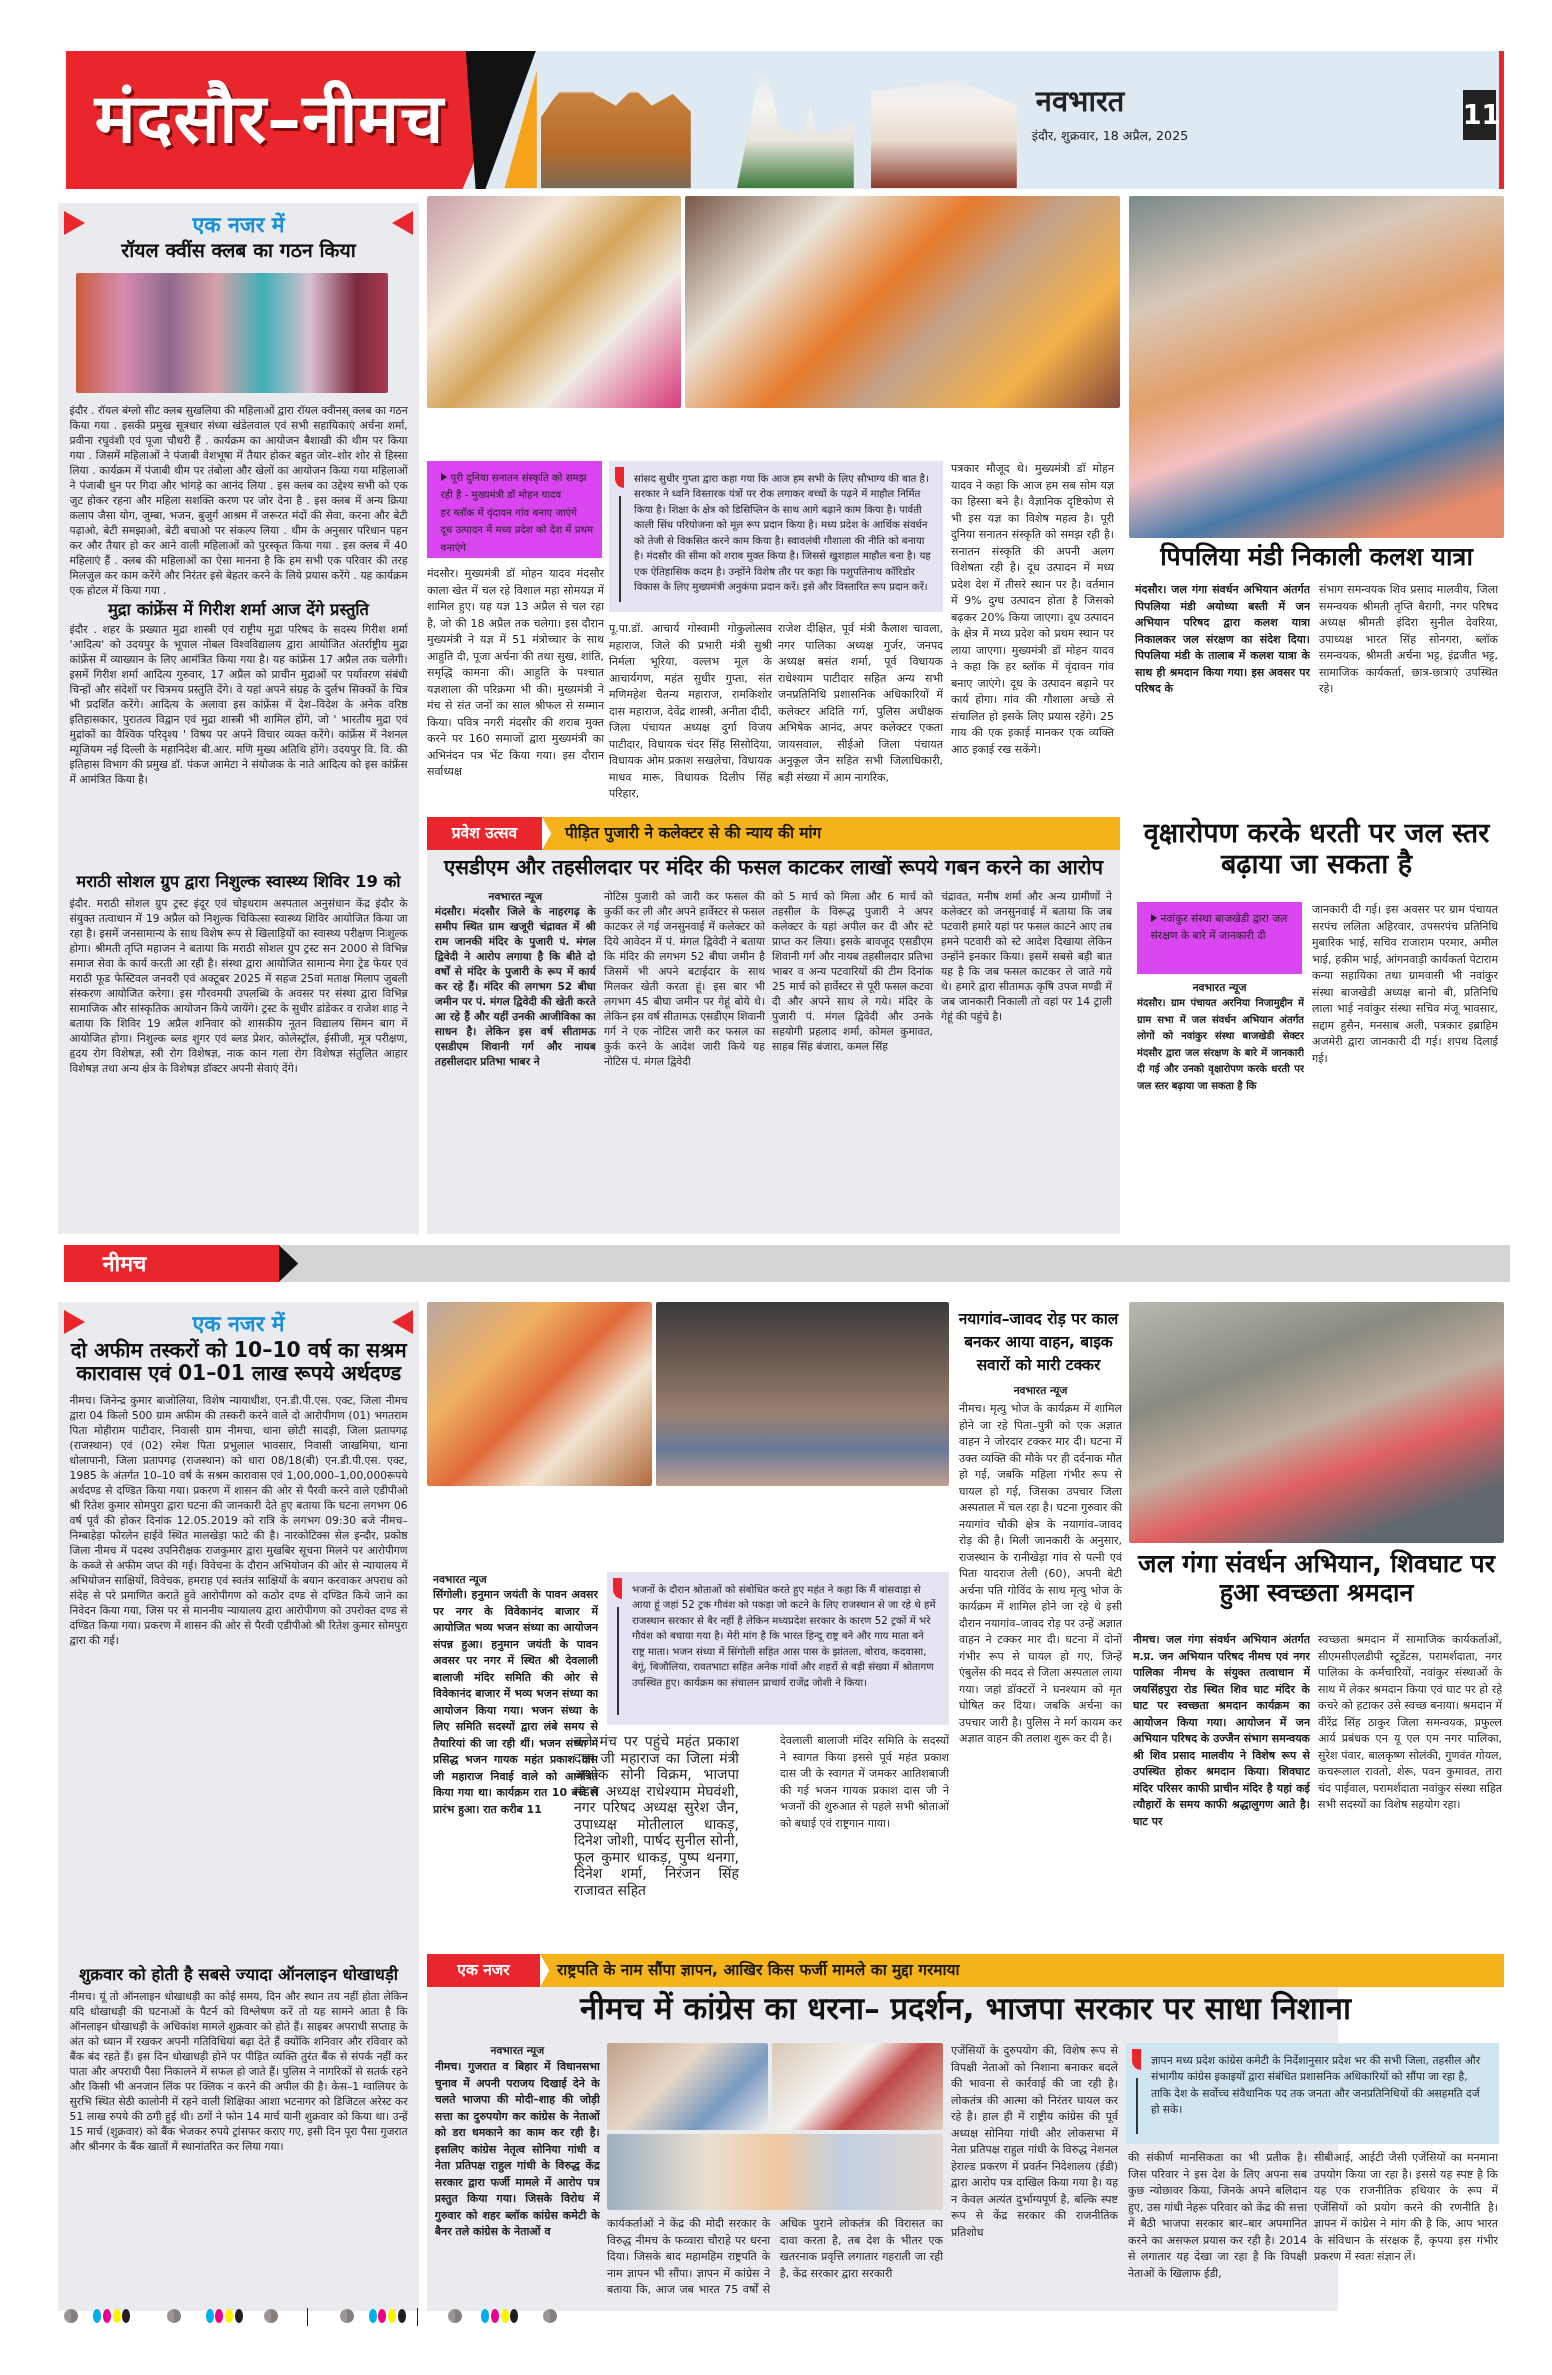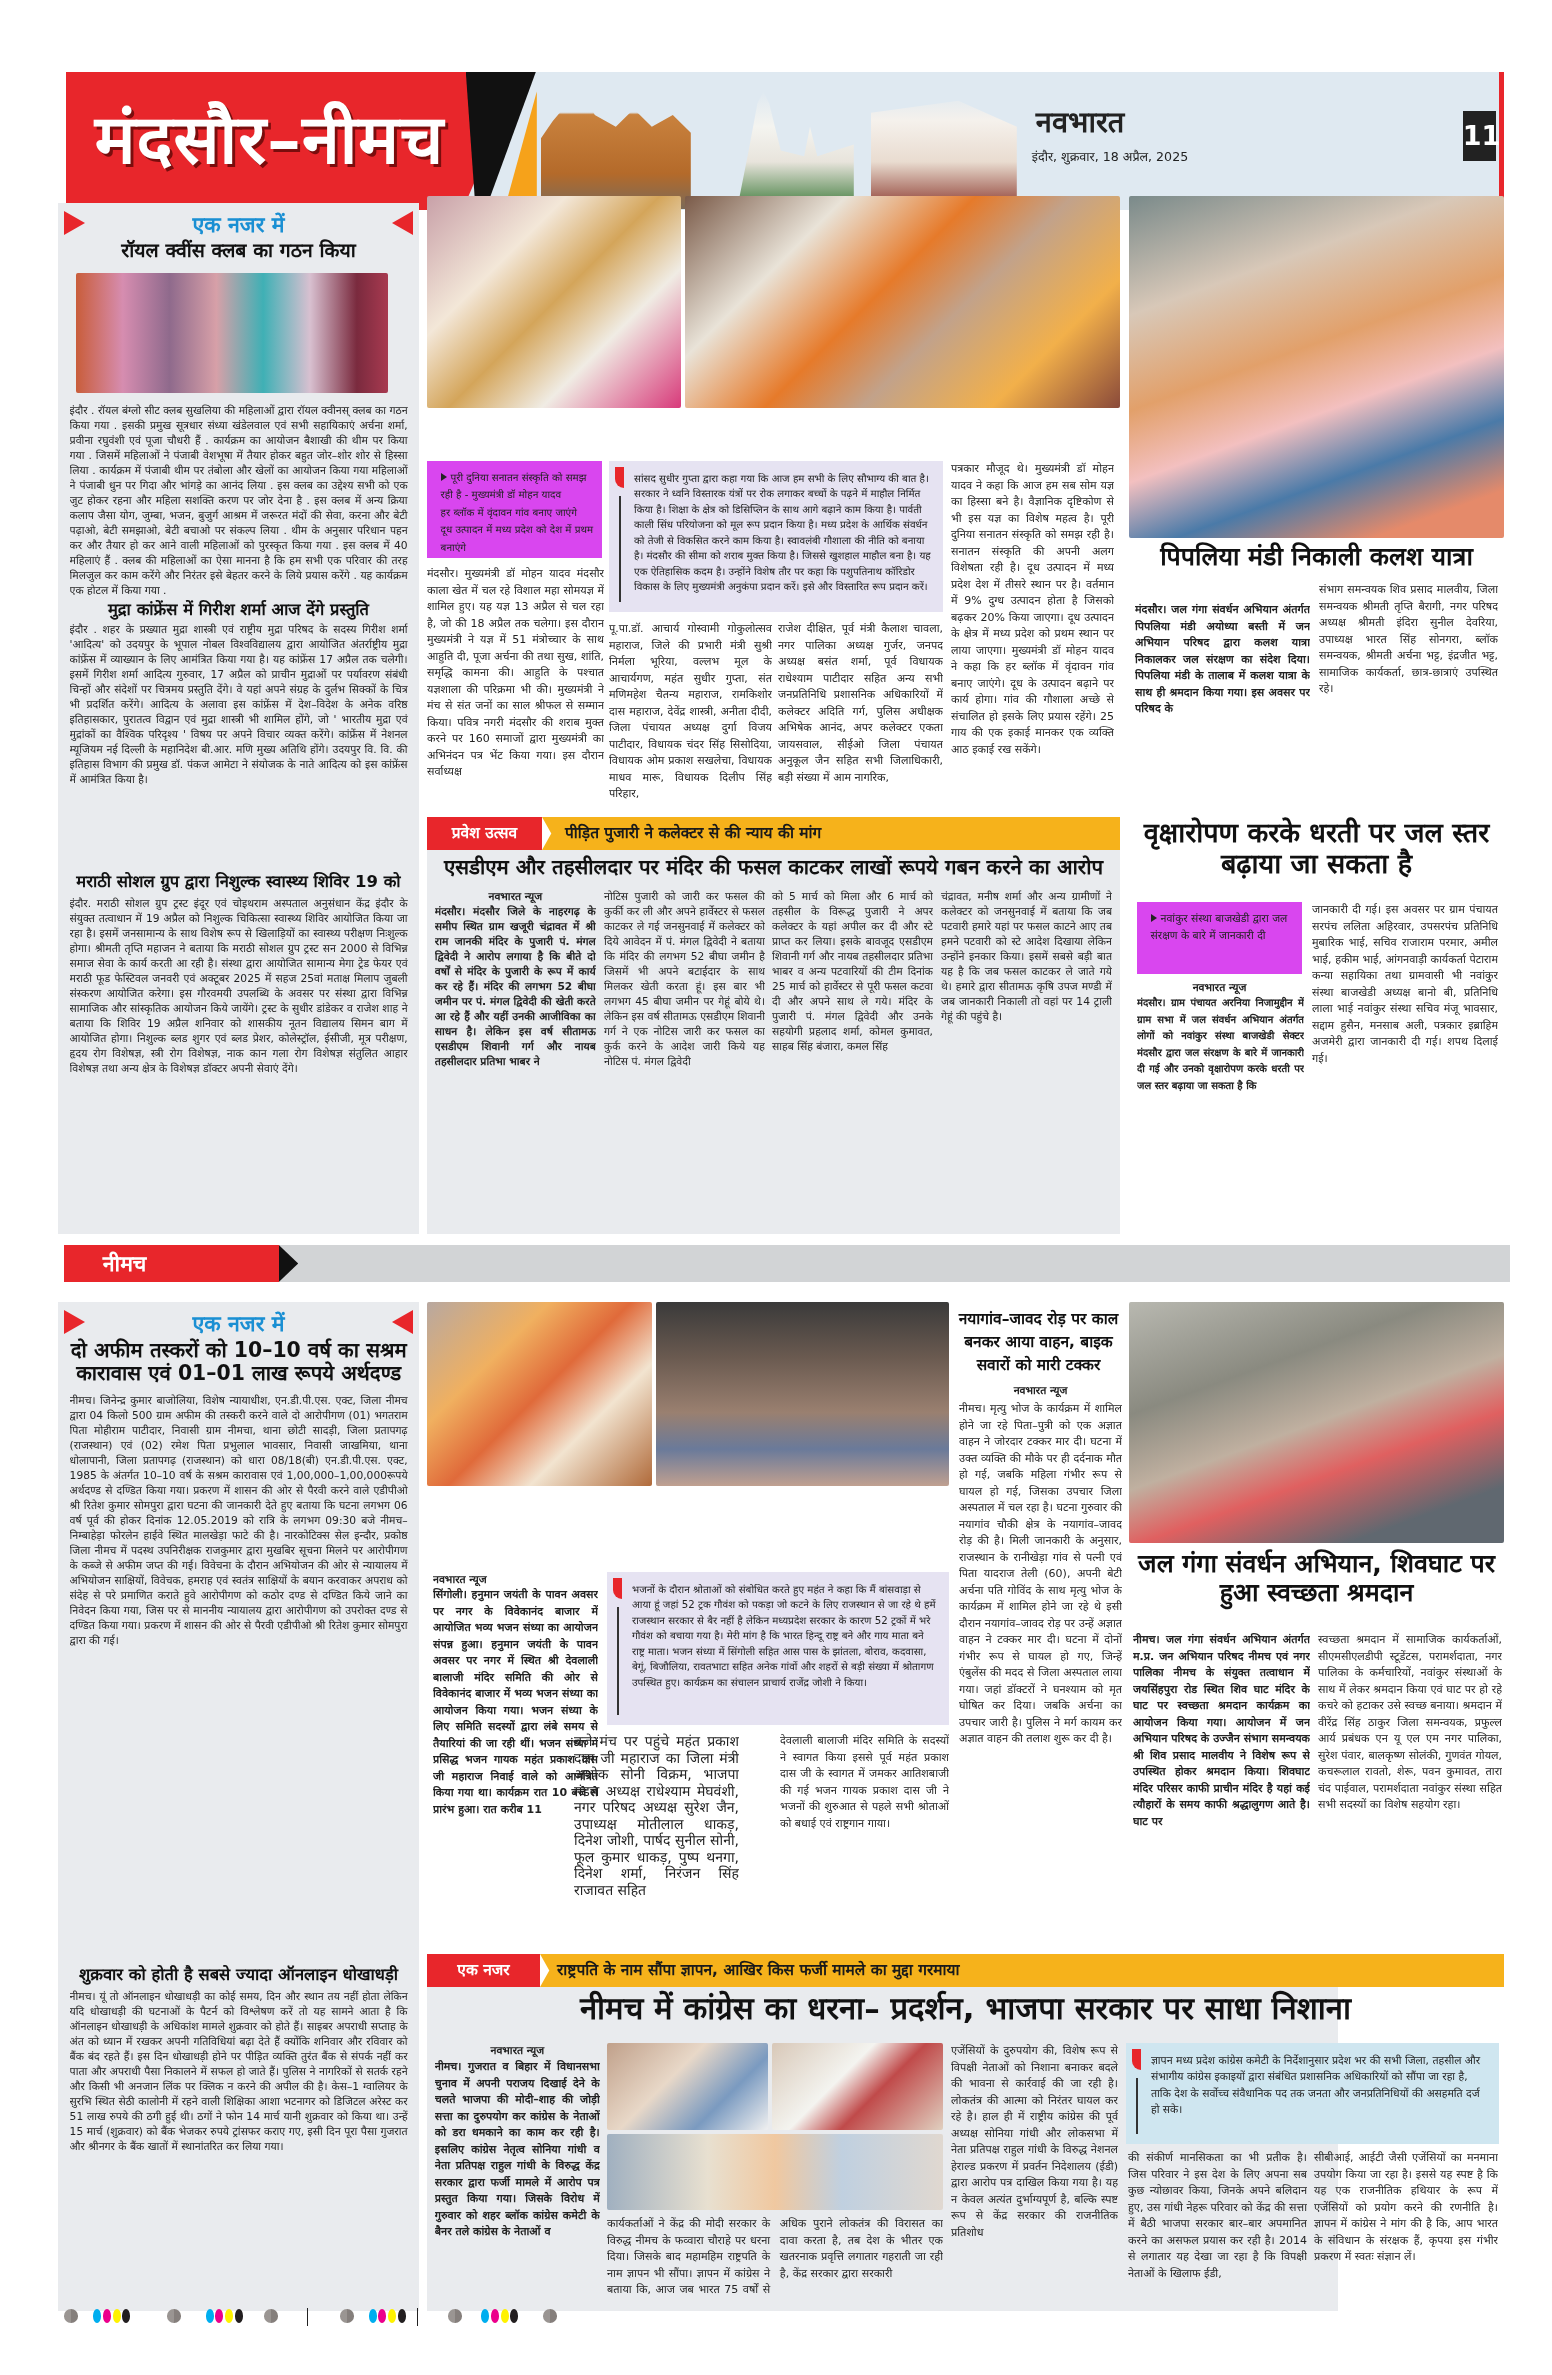--- a/index.html
+++ b/index.html
@@ -1,19 +1,19 @@
 <!DOCTYPE html>
 <html><head>
 <meta charset="utf-8">
 <style>
 *{box-sizing:border-box;margin:0;padding:0}
 body{width:1553px;height:2375px;background:#fff;font-family:"DejaVu Sans","Liberation Sans",sans-serif;color:#1a1a1a;position:relative;overflow:hidden}
 .page{position:absolute;left:58px;top:50px;width:1457px;height:2261px}
 
-.mast{position:absolute;left:7.8px;top:22px;width:1438px;height:138px;background:#dfe9f1;border-right:5.8px solid #e8262b}
+.mast{position:absolute;left:7.8px;top:1px;width:1438px;height:138px;background:#dfe9f1;border-right:5.8px solid #e8262b}
 .mast-red{position:absolute;left:0;top:0;width:456px;height:138px;background:#e8262b;clip-path:polygon(0 0,100% 0,87% 100%,0 100%)}
 .mast-black{position:absolute;left:400px;top:0;width:70px;height:138px;background:#111;clip-path:polygon(0 0,100% 0,28% 100%,14% 100%)}
 .mast-orange{position:absolute;left:417px;top:19.4px;width:54px;height:118px;background:#f6a21a;clip-path:polygon(100% 0,100% 100%,40% 100%)}
 .mast-title{position:absolute;left:29px;top:17.5px;font-size:68px;font-weight:bold;color:#fff;text-shadow:2.9px 2.9px 0 #7a0d0d;letter-spacing:1px;font-family:"DejaVu Serif",serif}
 .mast-img{position:absolute;top:19.4px;height:118px}
 .img1{left:475px;width:150px;background:linear-gradient(180deg,#dfe9f1 0,#dfe9f1 18%,#c9823e 20%,#b46a2a 70%,#7b6a58 100%);clip-path:polygon(0 40%,8% 25%,18% 10%,28% 0,36% 20%,50% 30%,62% 15%,74% 30%,88% 20%,100% 35%,100% 100%,0 100%)}
 .img2{left:642px;width:146px;background:linear-gradient(180deg,#dfe9f1 0,#f4f4f0 30%,#e8e4dc 60%,#3d7a3a 100%);clip-path:polygon(20% 100%,28% 50%,34% 10%,38% 0,42% 10%,50% 50%,66% 55%,70% 30%,75% 55%,100% 45%,100% 100%)}
 .img3{left:805px;width:146px;background:linear-gradient(180deg,#dfe9f1 0,#f5f1ec 25%,#e9dcd0 60%,#8c3a2f 100%);clip-path:polygon(0 18%,60% 8%,100% 30%,100% 100%,0 100%)}
 .brand{position:absolute;left:970px;top:29px;font-size:29px;font-weight:bold;color:#222}
 .page-num{position:absolute;left:1397px;top:39px;width:33px;height:50px;background:#222;color:#fff;font-size:27px;font-weight:bold;text-align:center;line-height:50px}
@@ -87,21 +87,21 @@
     <div style="font-size:10.2px;line-height:15.5px;height:132px;overflow:hidden">सांसद सुधीर गुप्ता द्वारा कहा गया कि आज हम सभी के लिए सौभाग्य की बात है। सरकार ने ध्वनि विस्तारक यंत्रों पर रोक लगाकर बच्चों के पढ़ने में माहौल निर्मित किया है। शिक्षा के क्षेत्र को डिसिप्लिन के साथ आगे बढ़ाने काम किया है। पार्वती काली सिंध परियोजना को मूल रूप प्रदान किया है। मध्य प्रदेश के आर्थिक संवर्धन को तेजी से विकसित करने काम किया है। स्वावलंबी गौशाला की नीति को बनाया है। मंदसौर की सीमा को शराब मुक्त किया है। जिससे खुशहाल माहौल बना है। यह एक ऐतिहासिक कदम है। उन्होंने विशेष तौर पर कहा कि पशुपतिनाथ कॉरिडोर विकास के लिए मुख्यमंत्री अनुकंपा प्रदान करें। इसे और विस्तारित रूप प्रदान करें।</div>
   </div>
 
   <div class="t" style="left:893px;top:411px;width:163px;height:345px;font-size:11px;line-height:16.5px">पत्रकार मौजूद थे। मुख्यमंत्री डॉ मोहन यादव ने कहा कि आज हम सब सोम यज्ञ का हिस्सा बने है। वैज्ञानिक दृष्टिकोण से भी इस यज्ञ का विशेष महत्व है। पूरी दुनिया सनातन संस्कृति को समझ रही है। सनातन संस्कृति की अपनी अलग विशेषता रही है। दूध उत्पादन में मध्य प्रदेश देश में तीसरे स्थान पर है। वर्तमान में 9% दुग्ध उत्पादन होता है जिसको बढ़कर 20% किया जाएगा। दूध उत्पादन के क्षेत्र में मध्य प्रदेश को प्रथम स्थान पर लाया जाएगा। मुख्यमंत्री डॉ मोहन यादव ने कहा कि हर ब्लॉक में वृंदावन गांव बनाए जाएंगे। दूध के उत्पादन बढ़ाने पर कार्य होगा। गांव की गौशाला अच्छे से संचालित हो इसके लिए प्रयास रहेंगे। 25 गाय की एक इकाई मानकर एक व्यक्ति आठ इकाई रख सकेंगे।</div>
   <div class="t" style="left:369px;top:516px;width:177px;height:241px;font-size:11px;line-height:16.5px">मंदसौर। मुख्यमंत्री डॉ मोहन यादव मंदसौर काला खेत में चल रहे विशाल महा सोमयज्ञ में शामिल हुए। यह यज्ञ 13 अप्रैल से चल रहा है, जो की 18 अप्रैल तक चलेगा। इस दौरान मुख्यमंत्री ने यज्ञ में 51 मंत्रोच्चार के साथ आहुति दी, पूजा अर्चना की तथा सुख, शांति, समृद्धि कामना की। आहुति के पश्चात यज्ञशाला की परिक्रमा भी की। मुख्यमंत्री ने मंच से संत जनों का साल श्रीफल से सम्मान किया। पवित्र नगरी मंदसौर की शराब मुक्त करने पर 160 समाजों द्वारा मुख्यमंत्री का अभिनंदन पत्र भेंट किया गया। इस दौरान सर्वाध्यक्ष</div>
   <div class="t" style="left:551px;top:571px;width:163px;height:186px;font-size:11px;line-height:16.5px">पू.पा.डॉ. आचार्य गोस्वामी गोकुलोत्सव महाराज, जिले की प्रभारी मंत्री सुश्री निर्मला भूरिया, वल्लभ मूल के आचार्यगण, महंत सुधीर गुप्ता, संत मणिमहेश चैतन्य महाराज, रामकिशोर दास महाराज, देवेंद्र शास्त्री, अनीता दीदी, जिला पंचायत अध्यक्ष दुर्गा विजय पाटीदार, विधायक चंदर सिंह सिसोदिया, विधायक ओम प्रकाश सखलेचा, विधायक माधव मारू, विधायक दिलीप सिंह परिहार,</div>
   <div class="t" style="left:720px;top:571px;width:165px;height:186px;font-size:11px;line-height:16.5px">राजेश दीक्षित, पूर्व मंत्री कैलाश चावला, नगर पालिका अध्यक्ष गुर्जर, जनपद अध्यक्ष बसंत शर्मा, पूर्व विधायक राधेश्याम पाटीदार सहित अन्य सभी जनप्रतिनिधि प्रशासनिक अधिकारियों में कलेक्टर अदिति गर्ग, पुलिस अधीक्षक अभिषेक आनंद, अपर कलेक्टर एकता जायसवाल, सीईओ जिला पंचायत अनुकूल जैन सहित सभी जिलाधिकारी, बड़ी संख्या में आम नागरिक,</div>
 
   <div class="photo" style="left:1071px;top:146px;width:375px;height:342px;background:linear-gradient(160deg,#7a8a8a,#d8c8b8 25%,#e2a06a 45%,#f3c0c0 60%,#4a7aa8 75%,#e58a6a 90%)"></div>
   <div class="h" style="left:1071px;top:493px;width:375px;font-size:25px">पिपलिया मंडी  निकाली कलश यात्रा</div>
-  <div class="t" style="left:1077px;top:552px;width:175px;height:223px;font-size:11px;line-height:16.5px;font-weight:bold">मंदसौर। जल गंगा संवर्धन अभियान अंतर्गत पिपलिया मंडी अयोध्या बस्ती में जन अभियान परिषद द्वारा कलश यात्रा निकालकर जल संरक्षण का संदेश दिया। पिपलिया मंडी के तालाब में कलश यात्रा के साथ ही श्रमदान किया गया। इस अवसर पर परिषद के</div>
+  <div class="t" style="left:1077px;top:532px;width:175px;height:223px;font-size:11px;line-height:16.5px;font-weight:bold">मंदसौर। जल गंगा संवर्धन अभियान अंतर्गत पिपलिया मंडी अयोध्या बस्ती में जन अभियान परिषद द्वारा कलश यात्रा निकालकर जल संरक्षण का संदेश दिया। पिपलिया मंडी के तालाब में कलश यात्रा के साथ ही श्रमदान किया गया। इस अवसर पर परिषद के</div>
   <div class="t" style="left:1261px;top:532px;width:179px;height:223px;font-size:11px;line-height:16.5px">संभाग समन्वयक शिव प्रसाद मालवीय, जिला समन्वयक श्रीमती तृप्ति बैरागी, नगर परिषद अध्यक्ष श्रीमती इंदिरा सुनील देवरिया, उपाध्यक्ष भारत सिंह सोनगरा, ब्लॉक समन्वयक, श्रीमती अर्चना भट्ट, इंद्रजीत भट्ट, सामाजिक कार्यकर्ता, छात्र-छात्राएं उपस्थित रहे।</div>
 
   <div class="strip" style="left:369px;top:767px;width:693px">
     <div class="strip-red" style="width:115px">प्रवेश उत्सव</div>
     <div class="strip-chev" style="left:115px"></div>
     <div class="strip-text" style="left:138px">पीड़ित पुजारी ने कलेक्टर से की न्याय की मांग</div>
   </div>
   <div class="box gray" style="left:369px;top:800px;width:693px;height:384px">
     <div class="h" style="left:0;top:5.8px;width:693px;font-size:20.4px">एसडीएम और तहसीलदार पर मंदिर की फसल काटकर लाखों रूपये गबन करने का आरोप</div>
     <div class="t" style="left:7.8px;top:39px;width:161px;text-align:center;font-weight:bold">नवभारत न्यूज</div>

